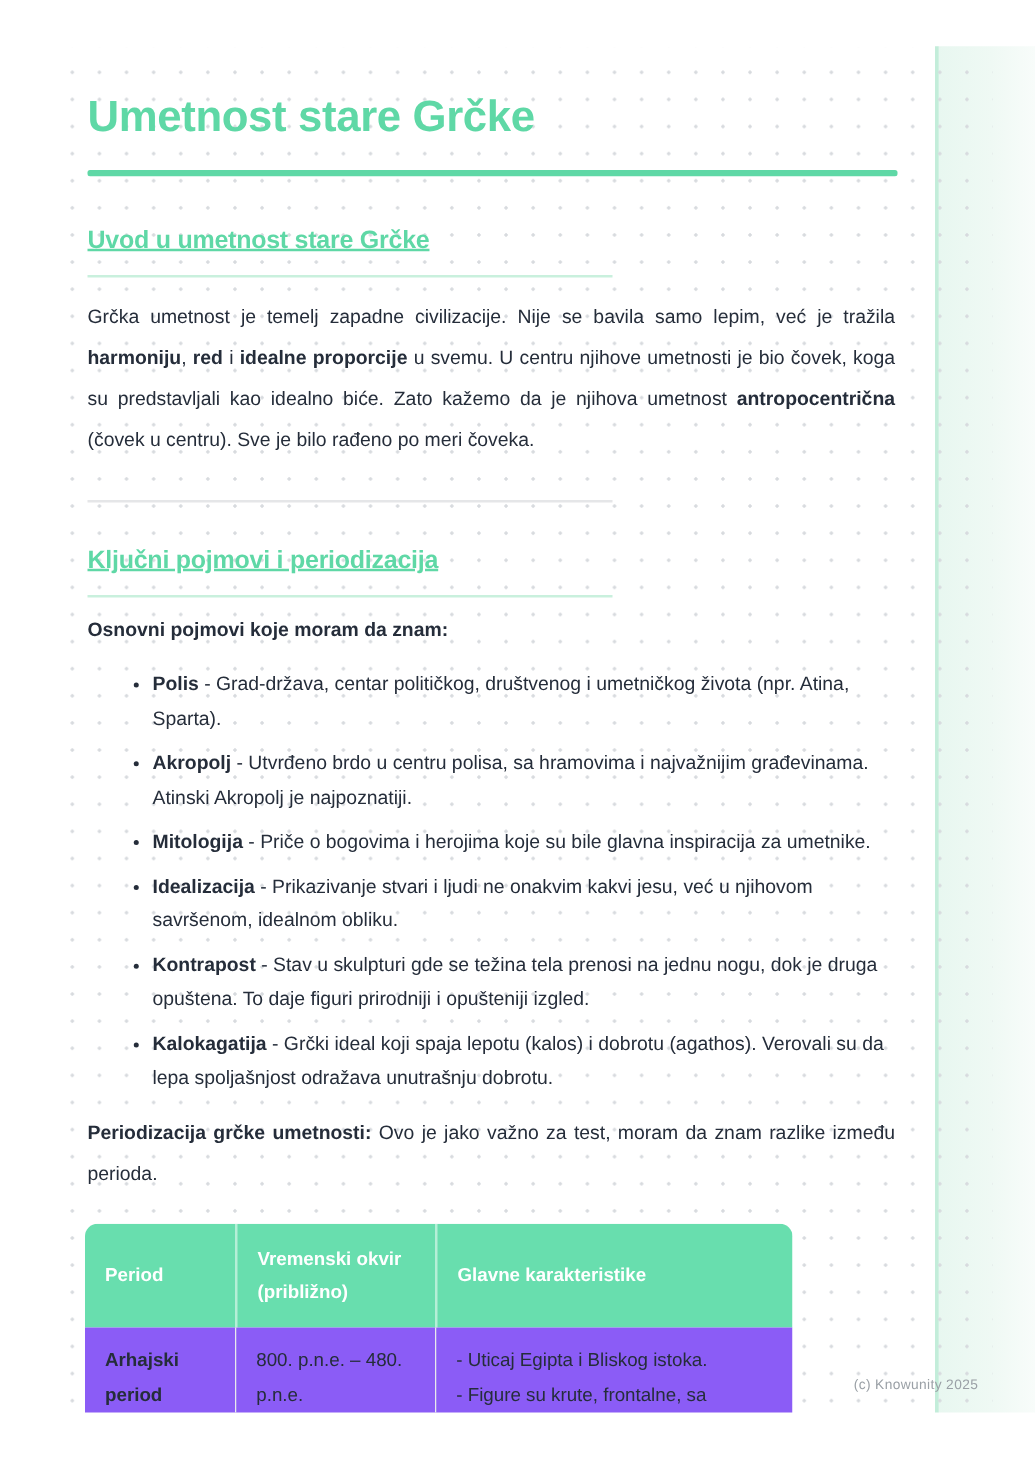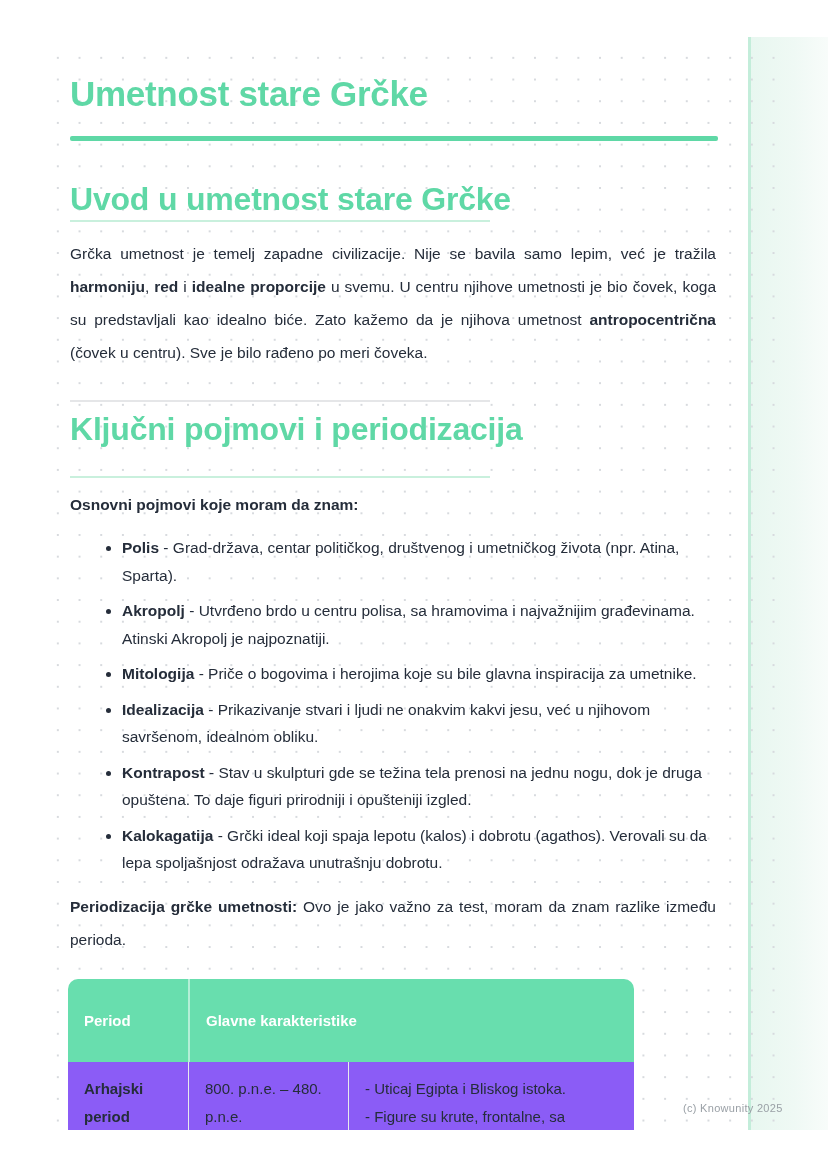--- a/index.html
+++ b/index.html
@@ -40,25 +40,26 @@
     position:absolute;left:70px;top:74px;width:660px;
     font-size:35px;font-weight:800;letter-spacing:-0.3px;
     color:var(--accent);
   }
   .rule-thick{
     position:absolute;left:70px;top:136px;width:648px;height:5px;
     background:var(--accent);border-radius:2px;
   }
   .section-heading{
     position:absolute;left:70px;
-    font-size:32px;font-weight:700;letter-spacing:-0.2px;
+    font-size:20px;font-weight:700;letter-spacing:-0.2px;
     color:var(--accent);
+    text-decoration:underline;
   }
   .h-intro{top:181px;}
-  .h-key{top:411px;}
+  .h-key{top:437px;}
   .rule-thin{
     position:absolute;left:70px;width:420px;height:2px;
     background:var(--accent_light);
   }
   .r-intro{top:220px;}
   .r-key{top:476px;}
   .divider{
     position:absolute;left:70px;top:400px;width:420px;height:2px;
     background:var(--divider);
   }
@@ -142,20 +143,21 @@
     <li><strong>Idealizacija</strong> <span>- Prikazivanje stvari i ljudi ne onakvim kakvi jesu, već u njihovom savršenom, idealnom obliku.</span></li>
     <li><strong>Kontrapost</strong> <span>- Stav u skulpturi gde se težina tela prenosi na jednu nogu, dok je druga opuštena. To daje figuri prirodniji i opušteniji izgled.</span></li>
     <li><strong>Kalokagatija</strong> <span>- Grčki ideal koji spaja lepotu (kalos) i dobrotu (agathos). Verovali su da lepa spoljašnjost odražava unutrašnju dobrotu.</span></li>
   </ul>
 
   <p class="body-par p-periodization"><b>Periodizacija grčke umetnosti:</b><span> Ovo je jako važno za test, moram da znam razlike između perioda.</span></p>
 
   <div class="table-wrap">
     <div class="t-header">
       <div class="cell col-1">Period</div>
+      <div class="cell col-2">Vremenski okvir (približno)</div>
       <div class="cell col-3">Glavne karakteristike</div>
     </div>
     <div class="t-row">
       <div class="cell col-1"><strong>Arhajski period</strong></div>
       <div class="cell col-2">800. p.n.e. – 480. p.n.e.</div>
       <div class="cell col-3">
         <div>- Uticaj Egipta i Bliskog istoka.</div>
         <div>- Figure su krute, frontalne, sa</div>
       </div>
     </div>

